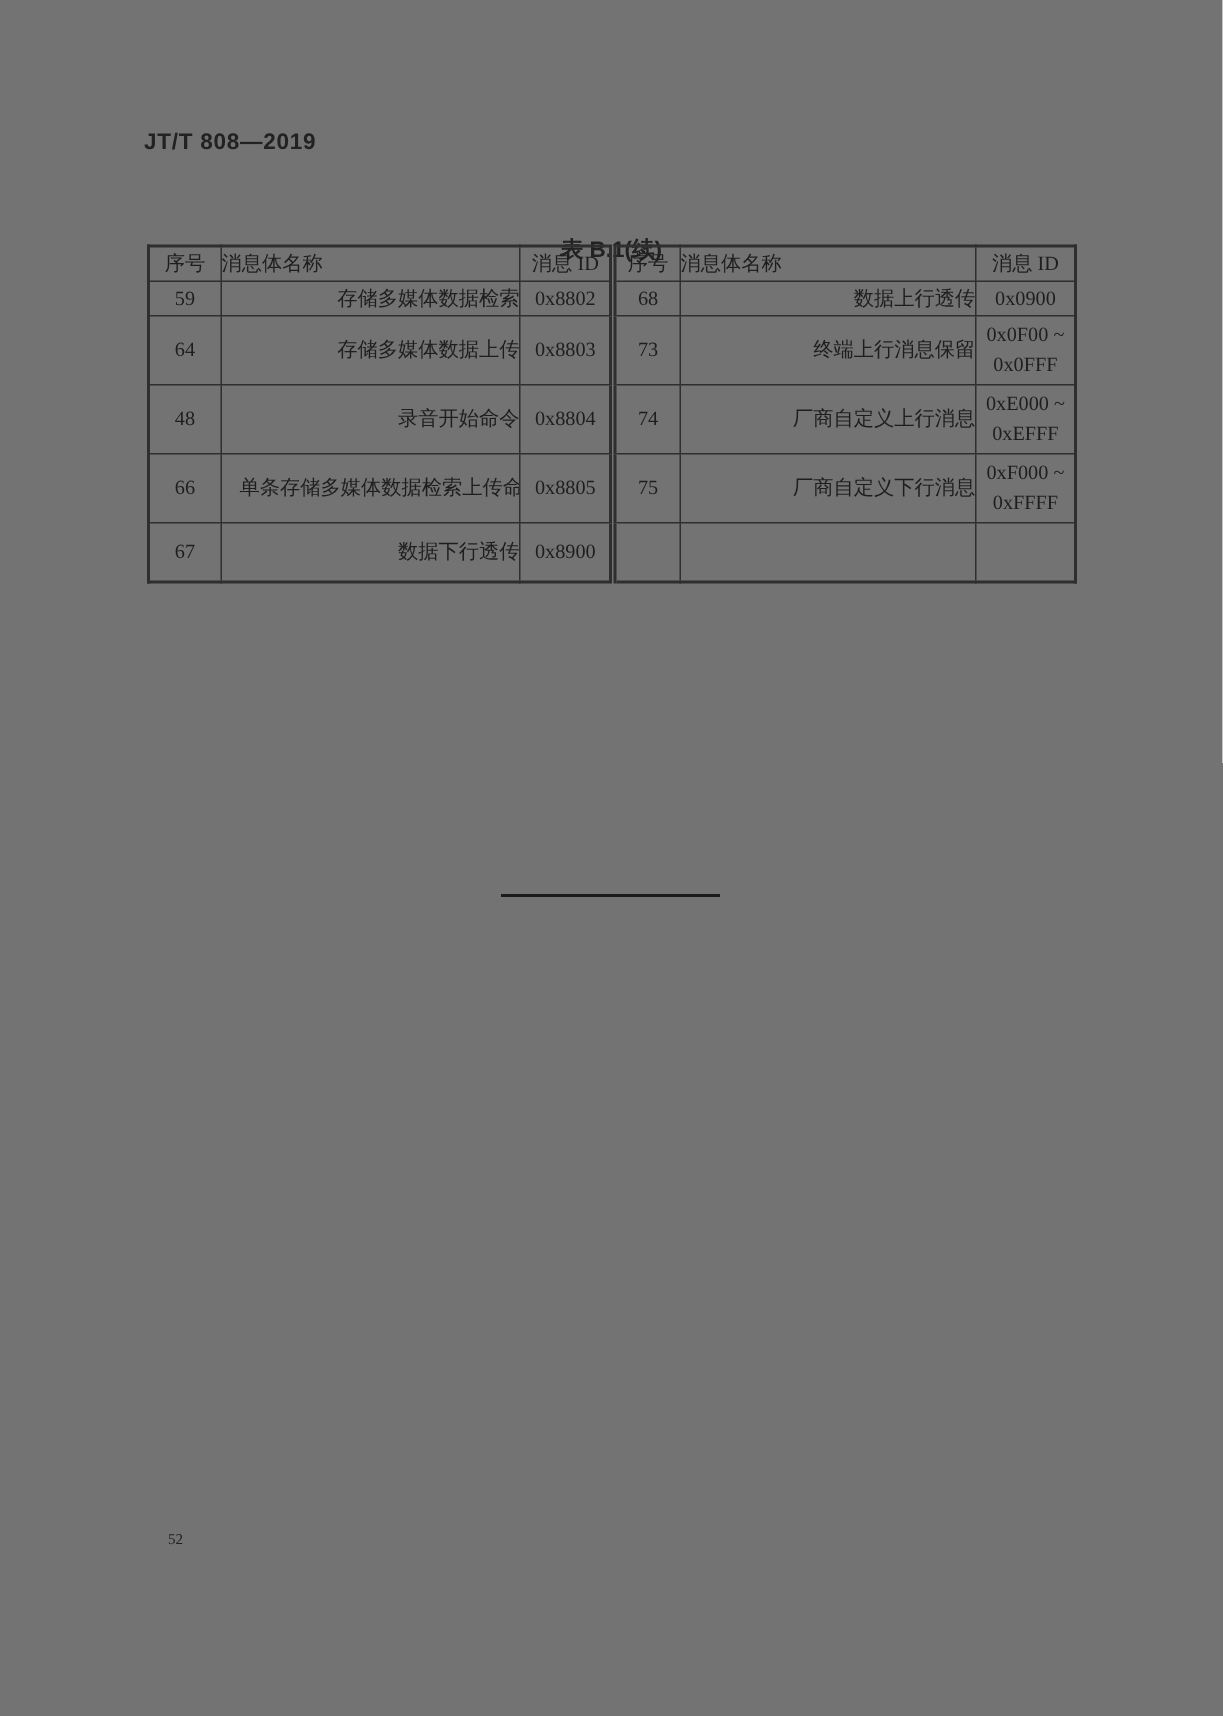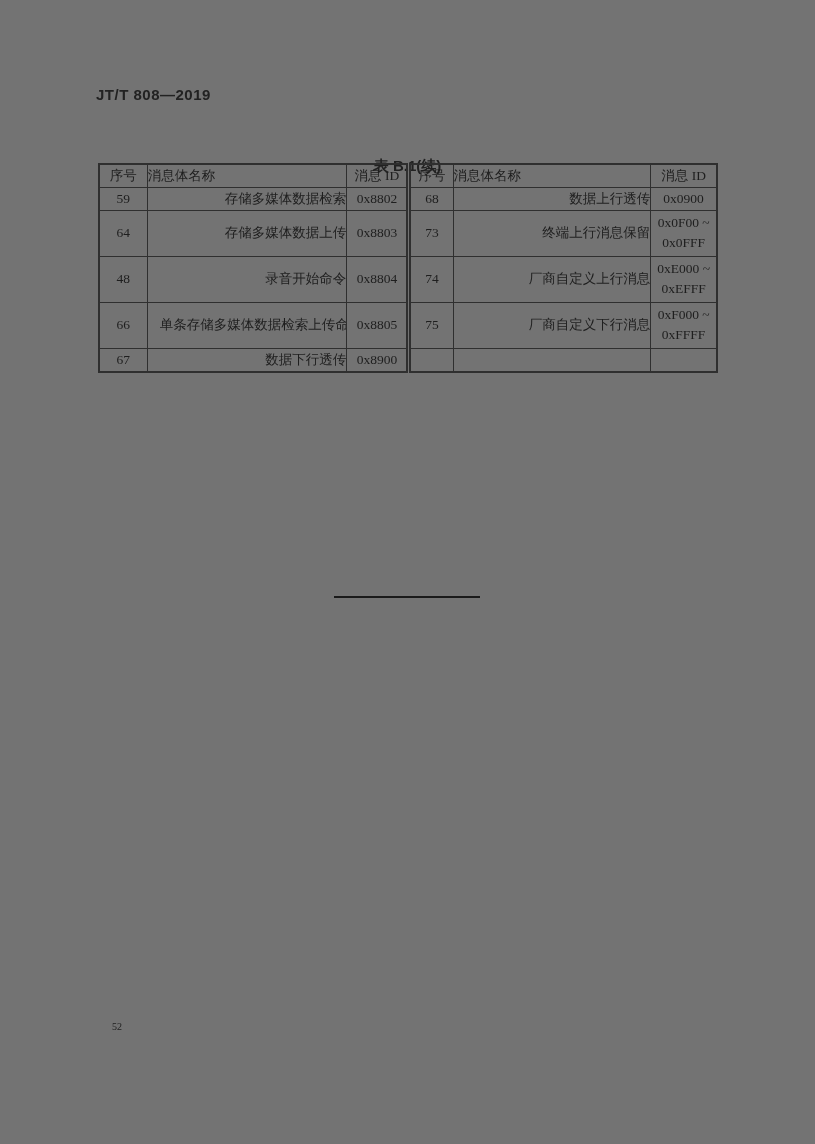--- a/index.html
+++ b/index.html
@@ -50,21 +50,21 @@
   .msg-table th, .msg-table td {
     border: 1px solid #2f2f2f;
     vertical-align: middle;
     font-weight: normal;
     overflow: hidden;
     white-space: nowrap;
   }
   .msg-table thead tr { height: 23px; }
   .msg-table tr.rh-s { height: 23px; }
   .msg-table tr.rh-m { height: 46px; }
-  .msg-table tr.rh-e { height: 24px; }
+  .msg-table tr.rh-e { height: 40px; }
   .c-no  { text-align: center; }
   .c-id  { text-align: center; line-height: 1.45; }
   .c-name { text-align: right; padding-left: 12px; }
   th.c-name { text-align: left; padding-left: 0; }
   td.c-div, th.c-div { border-left: 5px double #2f2f2f; }
   .idl { min-height: 0; }
   .end-line {
     position: absolute;
     left: 334px;
     top: 596px;

